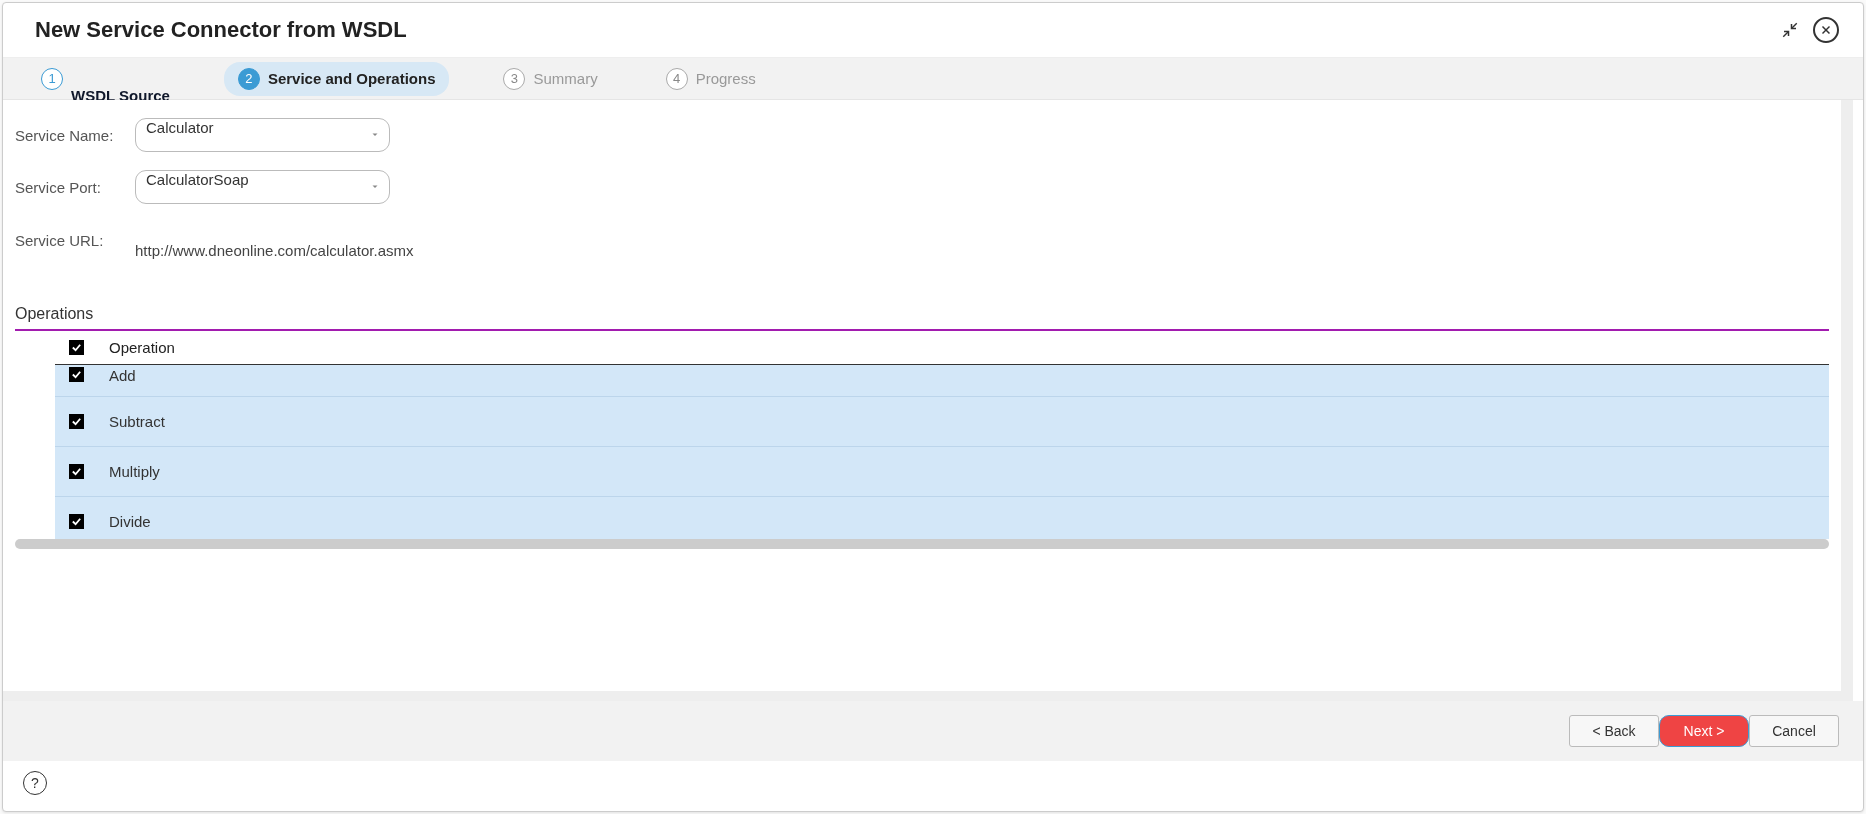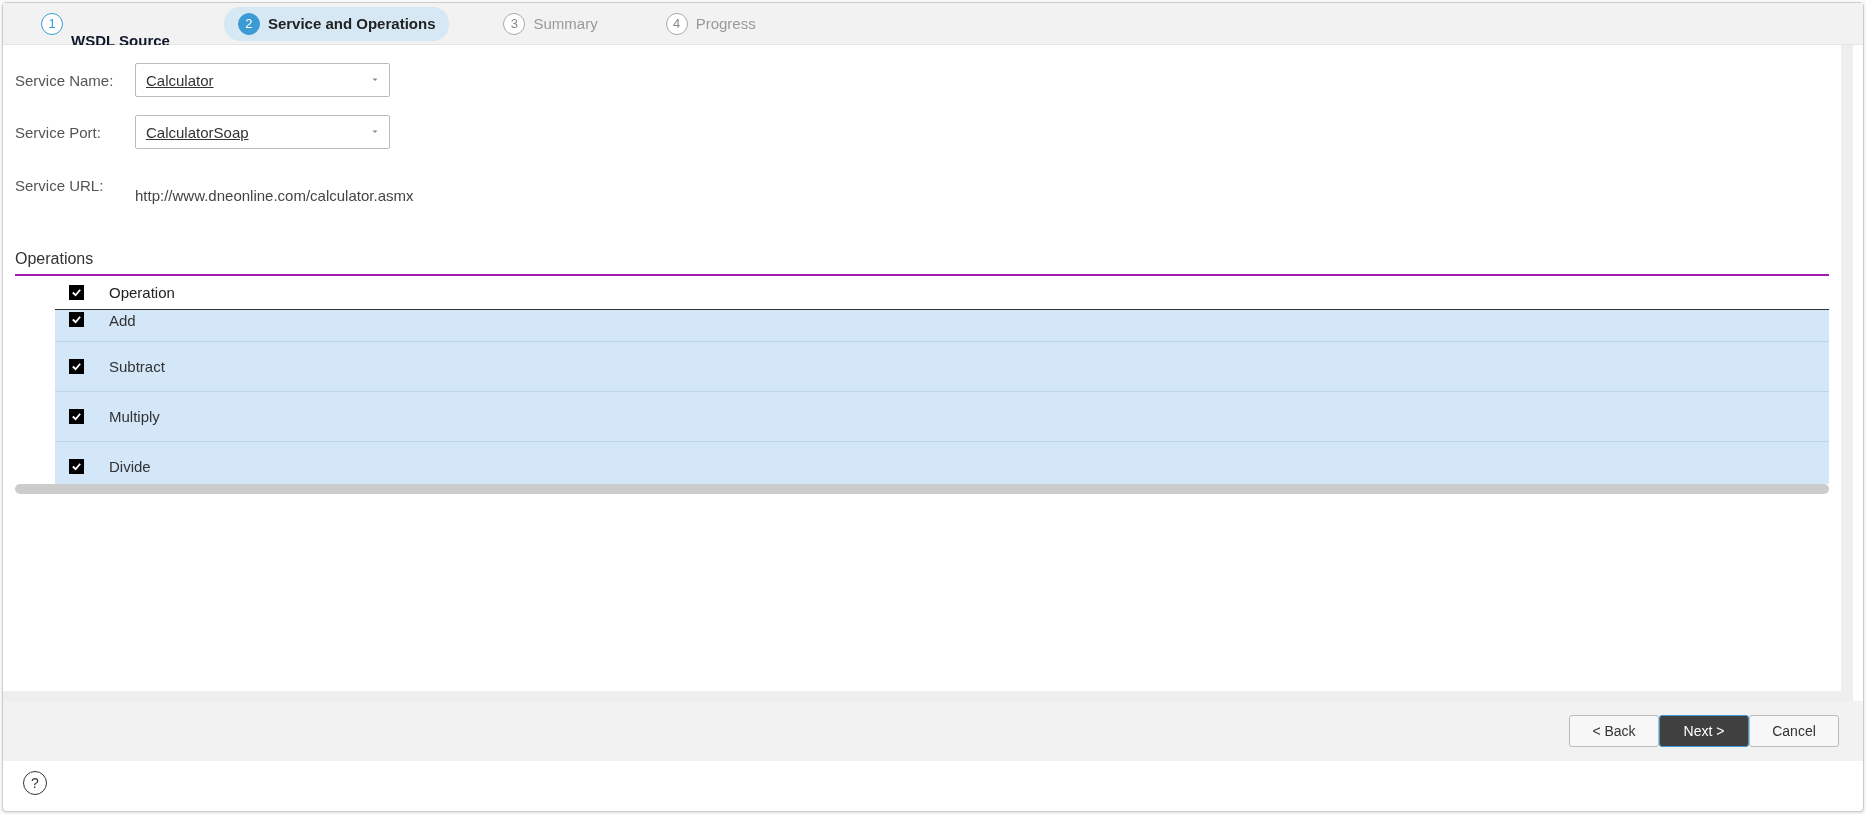--- a/index.html
+++ b/index.html
@@ -114,29 +114,28 @@
     .form-label {
       width: 120px;
       font-size: 15px;
       color: #555;
     }
     .select-box {
       position: relative;
       width: 255px;
       height: 34px;
       border: 1px solid #bbb;
-      border-radius: 2px;
+      border-radius: 11px;
       background: #fff;
       display: flex;
-      align-items: center;
+      align-items: flex-start;
       padding: 0 30px 0 10px;
       font-size: 15px;
       color: #333;
       cursor: pointer;
-      text-decoration: underline;
     }
     .select-caret {
       position: absolute;
       right: 8px;
       top: 50%;
       transform: translateY(-50%);
       color: #888;
     }
     .url-value {
       font-size: 15px;
@@ -213,23 +212,24 @@
       height: 32px;
       border: 1px solid #bbb;
       border-radius: 3px;
       background: #f7f7f7;
       font-size: 14px;
       color: #333;
       cursor: pointer;
       padding: 0 22px;
     }
     .btn.primary {
-      background: #404040;
+      background: #ef4444;
       border-color: #3b9bd4;
       color: #fff;
+      border-radius: 10px;
     }
     .help-bar {
       padding: 10px 20px 16px 20px;
     }
     .help-circle {
       width: 24px;
       height: 24px;
       border: 1.8px solid #333;
       border-radius: 50%;
       display: flex;
@@ -241,20 +241,39 @@
     }
     
     .ops-body::-webkit-scrollbar { width: 12px; }
     .ops-body::-webkit-scrollbar-thumb { background: #ccc; border-radius: 6px; }
   </style>
 </head>
 <body>
 
 <div class="dialog">
 
+  <div class="header">
+    <div class="title">New Service Connector from WSDL</div>
+    <div class="header-icons">
+      <div class="icon-btn">
+        <svg width="18" height="18" viewBox="0 0 24 24" fill="none" stroke="currentColor" stroke-width="2">
+          <polyline points="4 14 10 14 10 20"></polyline>
+          <polyline points="20 10 14 10 14 4"></polyline>
+          <line x1="14" y1="10" x2="21" y2="3"></line>
+          <line x1="3" y1="21" x2="10" y2="14"></line>
+        </svg>
+      </div>
+      <div class="icon-btn icon-close">
+        <svg width="12" height="12" viewBox="0 0 24 24" fill="none" stroke="currentColor" stroke-width="3">
+          <line x1="5" y1="5" x2="19" y2="19"></line>
+          <line x1="19" y1="5" x2="5" y2="19"></line>
+        </svg>
+      </div>
+    </div>
+  </div>
 
   <div class="wizard-bar">
     <div class="step completed">
       <div class="step-num">1</div>
       <div class="step-label">WSDL Source</div>
     </div>
     <div class="step active">
       <div class="step-num">2</div>
       <div class="step-label">Service and Operations</div>
     </div>

